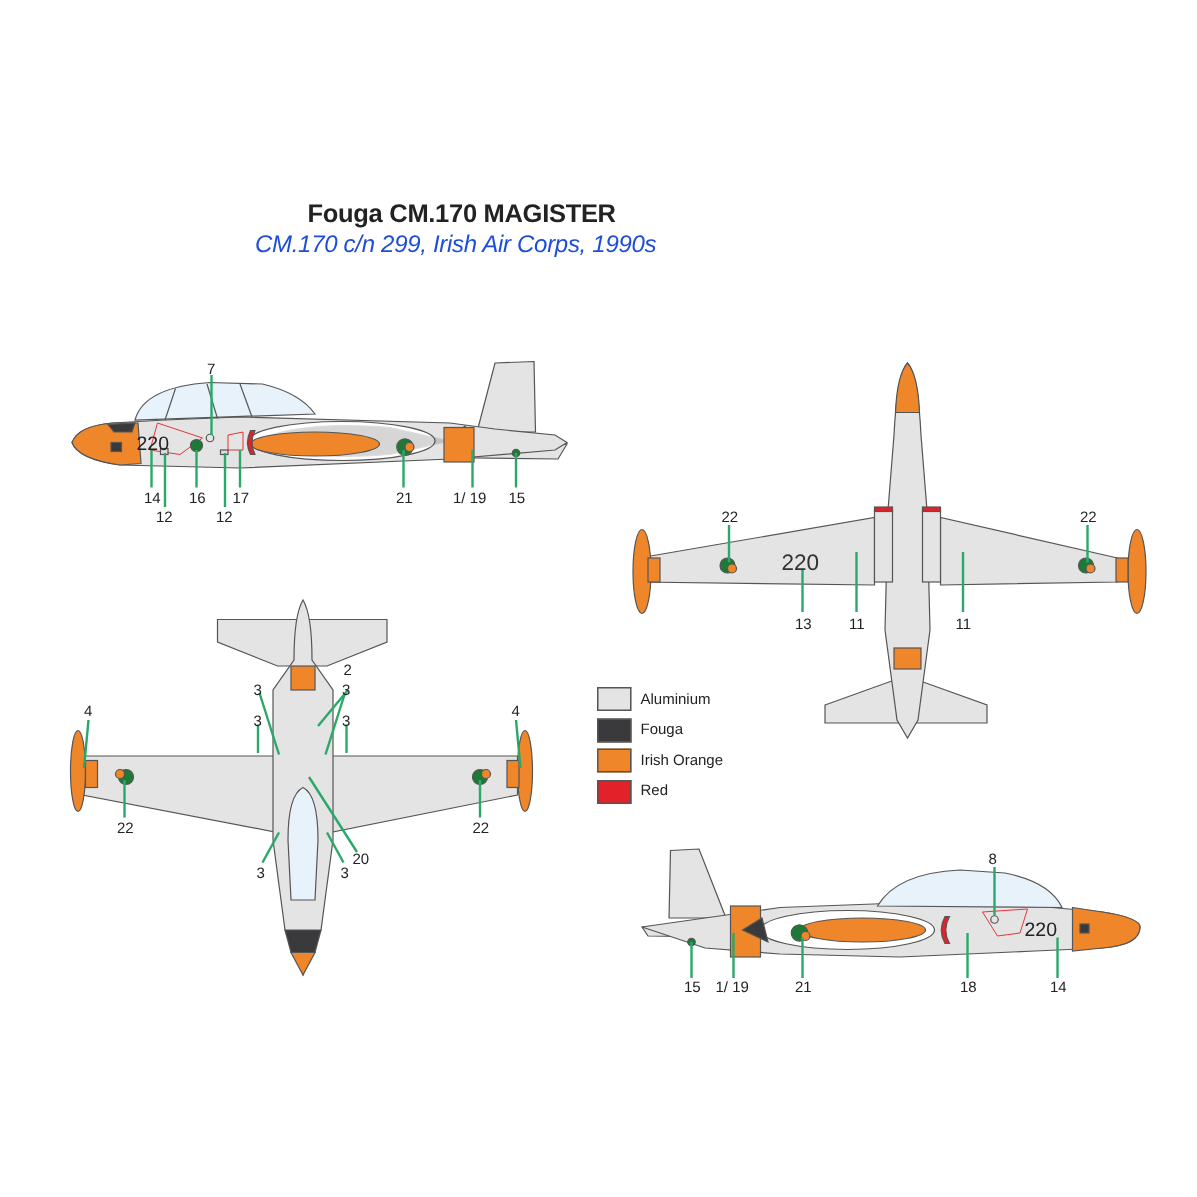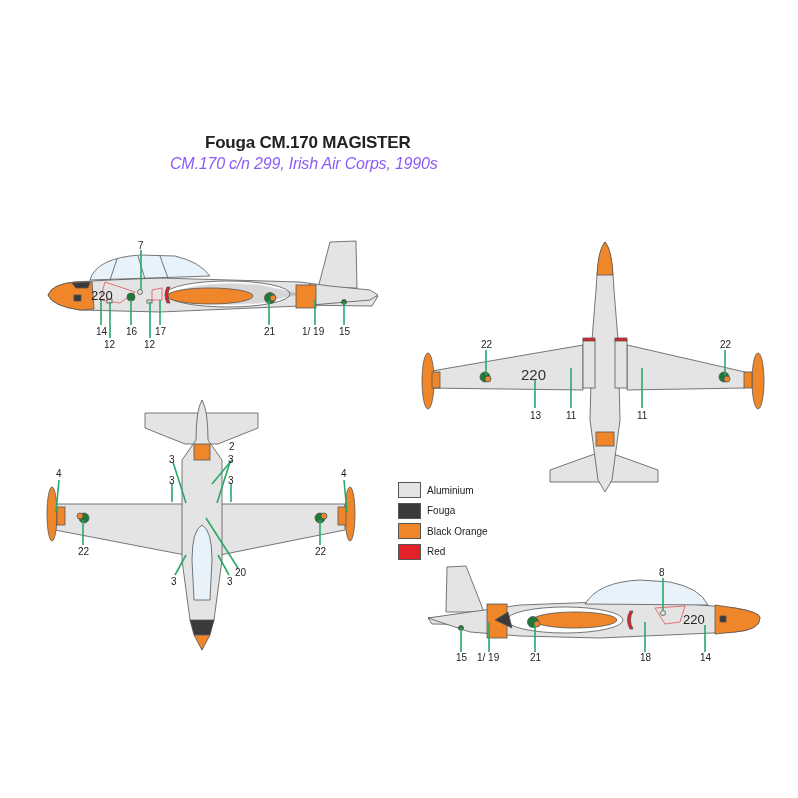--- a/index.html
+++ b/index.html
@@ -1,22 +1,22 @@
 <!DOCTYPE html>
 <html><head>
 <meta charset="utf-8">
 <style>
   html, body { margin:0; padding:0; background:#ffffff; }
   body { width:798px; height:798px; position:relative; overflow:hidden; font-family:"Liberation Sans", sans-serif; }
   .title { position:absolute; left:169px; top:133px; font-size:17px; font-weight:bold; color:#222; letter-spacing:-0.2px;margin-left:36px; }
-  .subtitle { position:absolute; left:170px; top:155px; font-size:16px; font-style:italic; color:#8b5cf6; letter-spacing:-0.2px; }
+  .subtitle { position:absolute; left:170px; top:155px; font-size:16px; font-style:italic; color:#1d4ed8; letter-spacing:-0.2px; }
   svg { position:absolute; left:0; top:0; }
   .lbl { font-family:"Liberation Sans", sans-serif; font-size:10px; fill:#222; }
   .ldr { stroke:#2aa86a; stroke-width:1.6; }
-  .legend { position:absolute; left:398px; top:480px; }
+  .legend { position:absolute; left:398px; top:456px; }
   .legend-row { display:flex; align-items:center; height:20.5px; }
   .swatch { width:23px; height:16px; border:1px solid #555; box-sizing:border-box; margin-right:6px; }
   .legend-label { font-size:10px; color:#222; }
 </style>
 </head>
 <body>
 
 <div class="title">Fouga CM.170 MAGISTER</div>
 <div class="subtitle">CM.170 c/n 299, Irish Air Corps, 1990s</div>
 
@@ -221,19 +221,19 @@
   <div class="legend-row">
     <div class="swatch" style="background:#e4e4e4"></div>
     <span class="legend-label">Aluminium</span>
   </div>
   <div class="legend-row">
     <div class="swatch" style="background:#3a3a3c"></div>
     <span class="legend-label">Fouga</span>
   </div>
   <div class="legend-row">
     <div class="swatch" style="background:#f0862a"></div>
-    <span class="legend-label">Black Orange</span>
+    <span class="legend-label">Irish Orange</span>
   </div>
   <div class="legend-row">
     <div class="swatch" style="background:#e32129"></div>
     <span class="legend-label">Red</span>
   </div>
 </div>
 
 </body></html>

